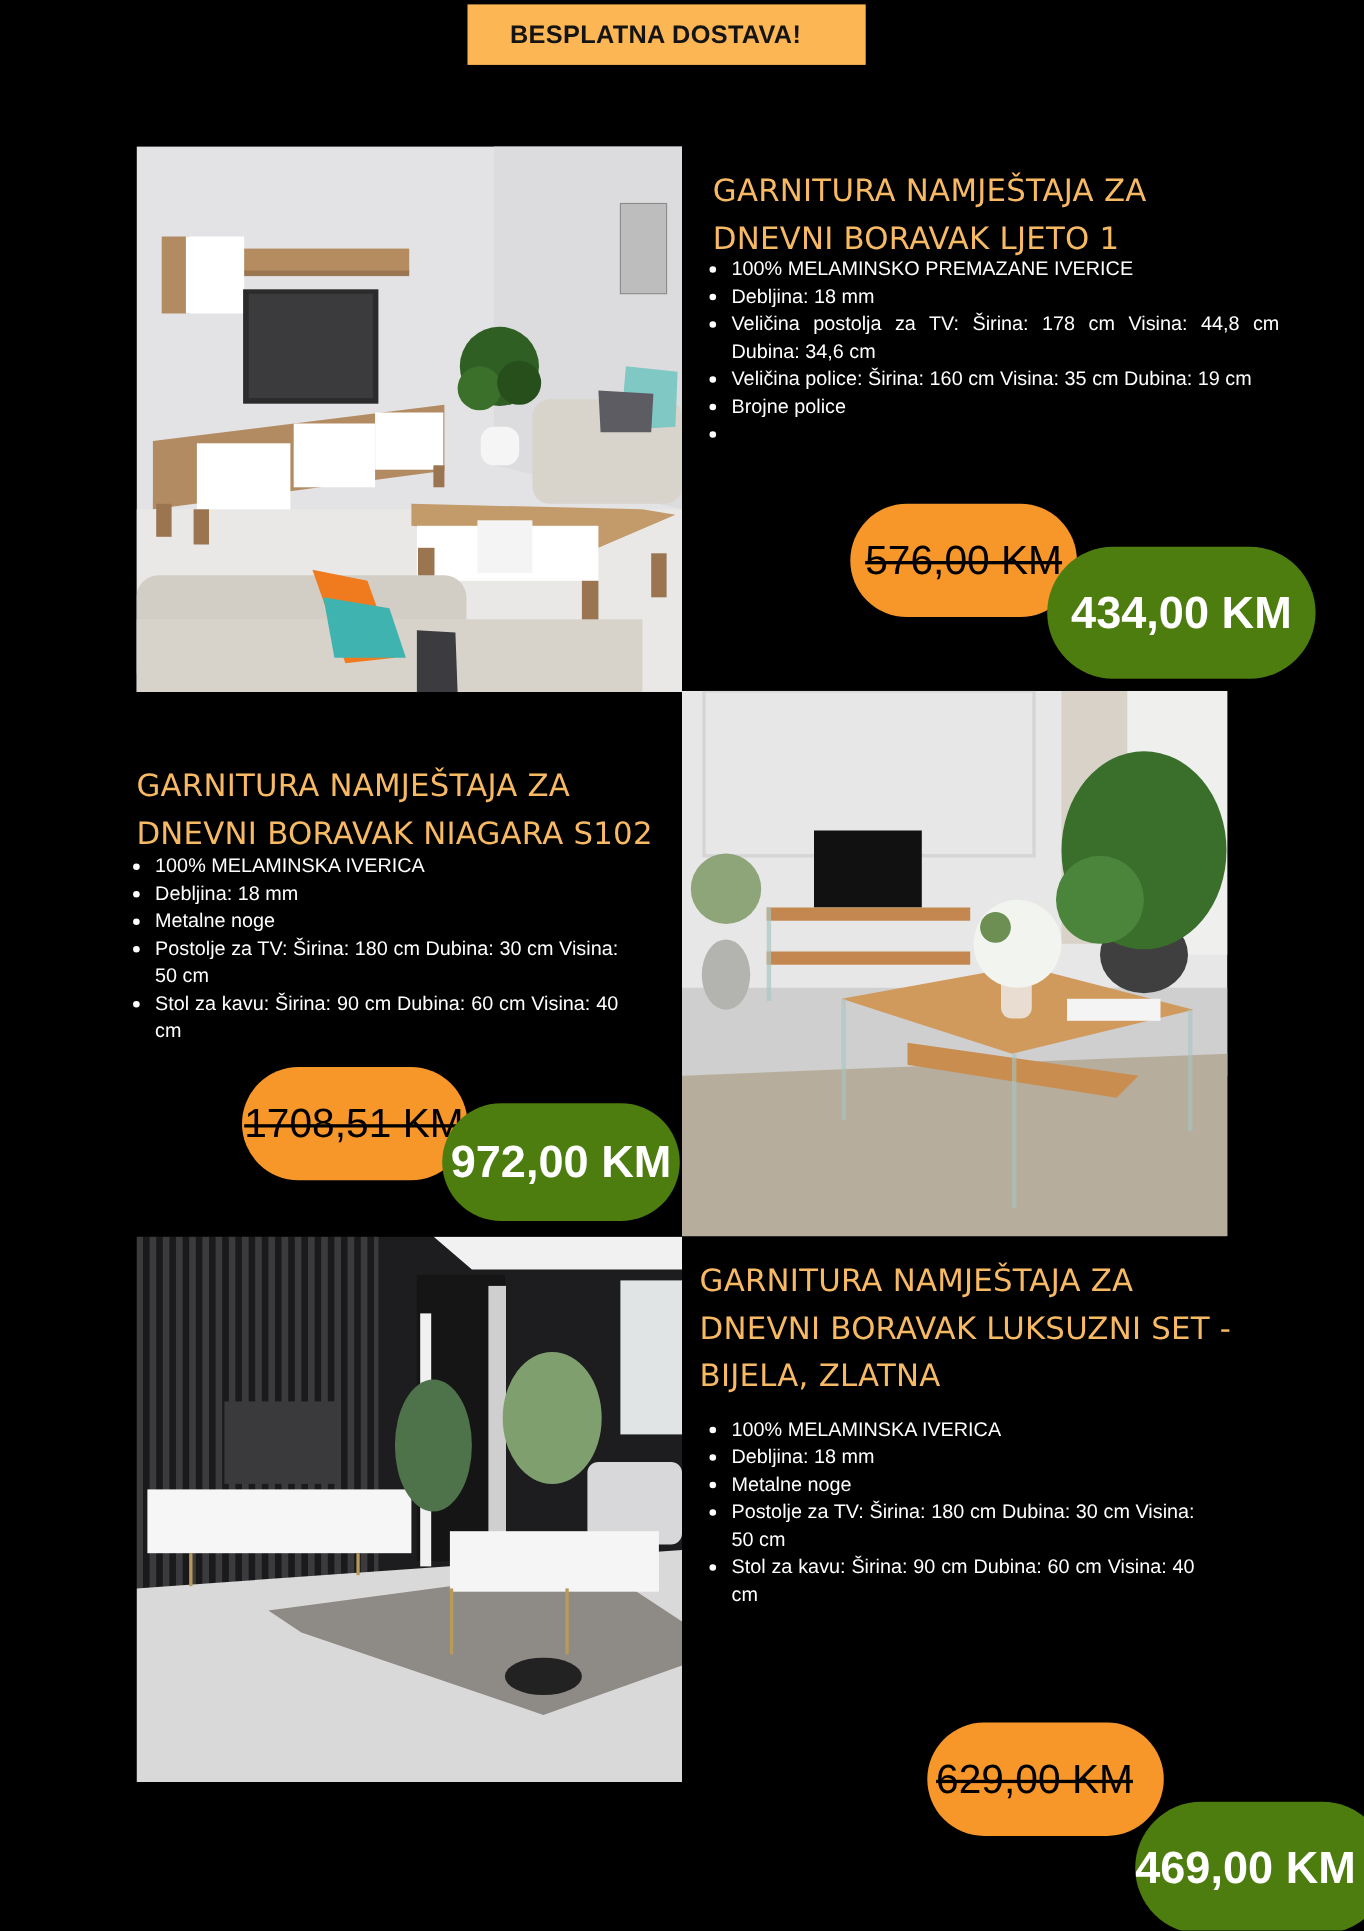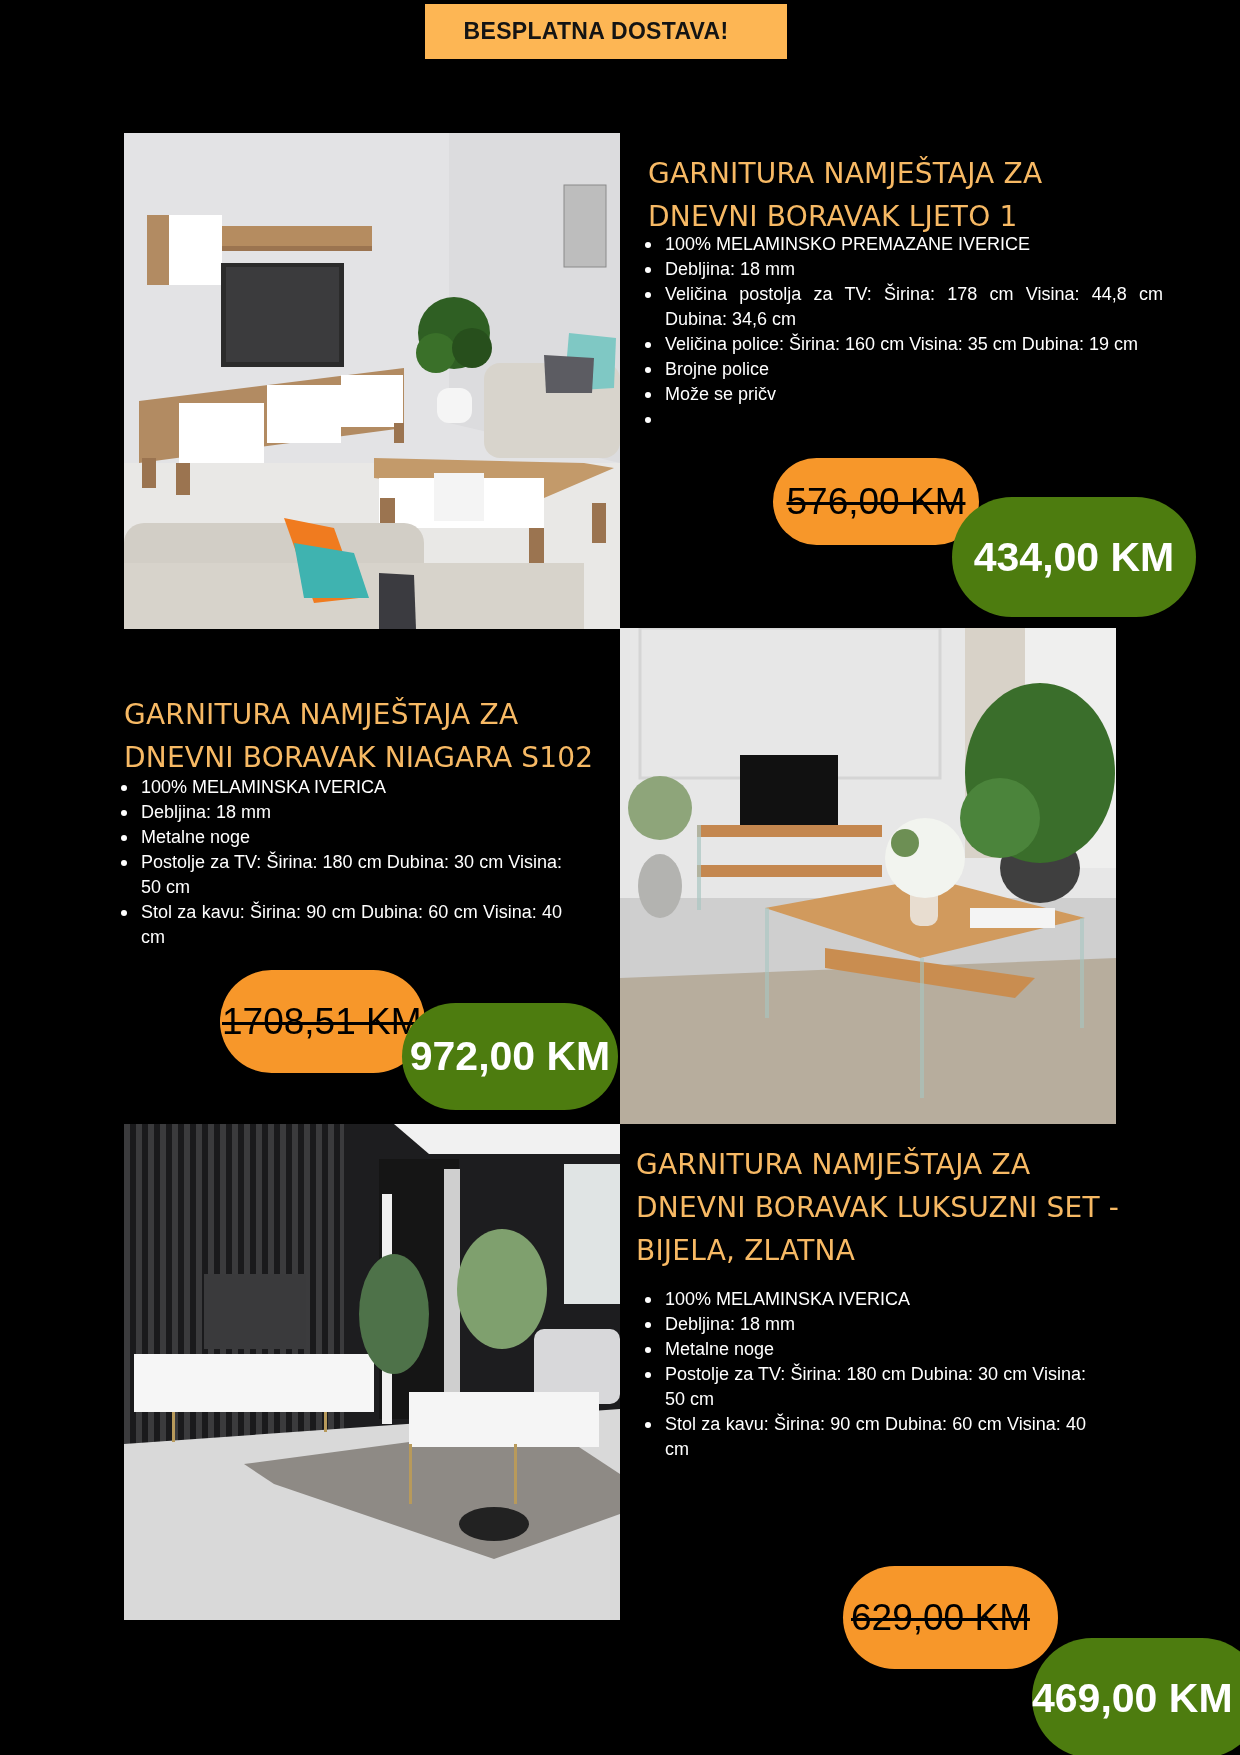--- a/index.html
+++ b/index.html
@@ -148,25 +148,24 @@
   <span>GARNITURA NAMJEŠTAJA ZA</span><br>
   <span>DNEVNI BORAVAK LJETO 1</span>
 </h2>
 
 <ul class="abs specs" style="left:641px; top:232px; width:498px;">
   <li>100% MELAMINSKO PREMAZANE IVERICE</li>
   <li>Debljina: 18 mm</li>
   <li>Veličina postolja za TV: Širina: 178 cm Visina: 44,8 cm Dubina: 34,6 cm</li>
   <li>Veličina police: Širina: 160 cm Visina: 35 cm Dubina: 19 cm</li>
   <li>Brojne police</li>
-  <li>Može se pričv</li>
   <li>&nbsp;</li>
 </ul>
 
-<div class="abs pill pill-old" style="left:773px; top:458px; width:206px; height:87px;">
+<div class="abs pill pill-old" style="left:773px; top:458px; width:206px; height:103px;">
   <span>576,00 KM</span>
 </div>
 <div class="abs pill pill-new" style="left:952px; top:497px; width:244px; height:120px;">
   <span>434,00 KM</span>
 </div>
 
 <h2 class="abs title" style="left:124px; top:693px; width:500px;">
   <span>GARNITURA NAMJEŠTAJA ZA</span><br>
   <span>DNEVNI BORAVAK NIAGARA S102</span>
 </h2>

